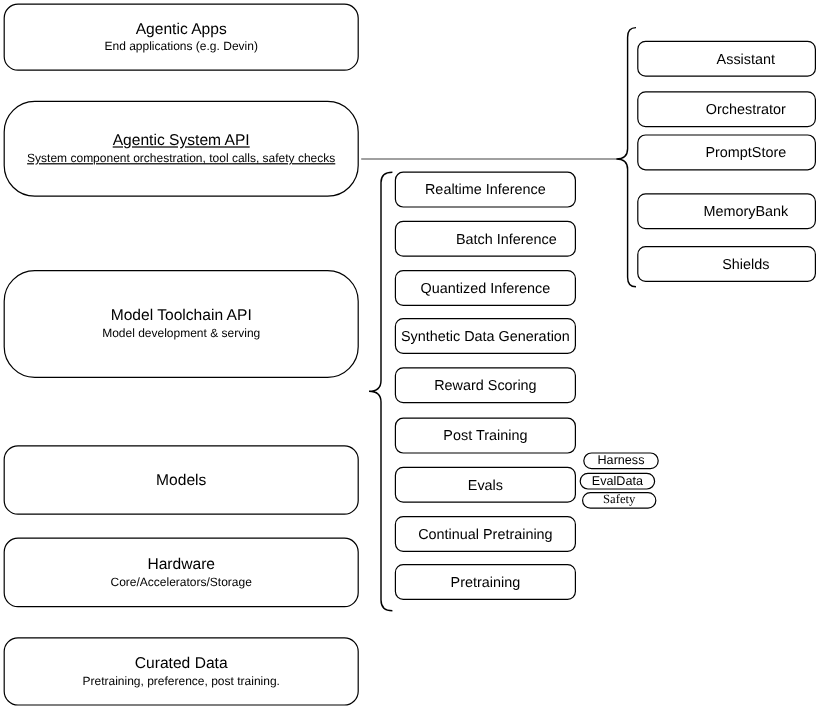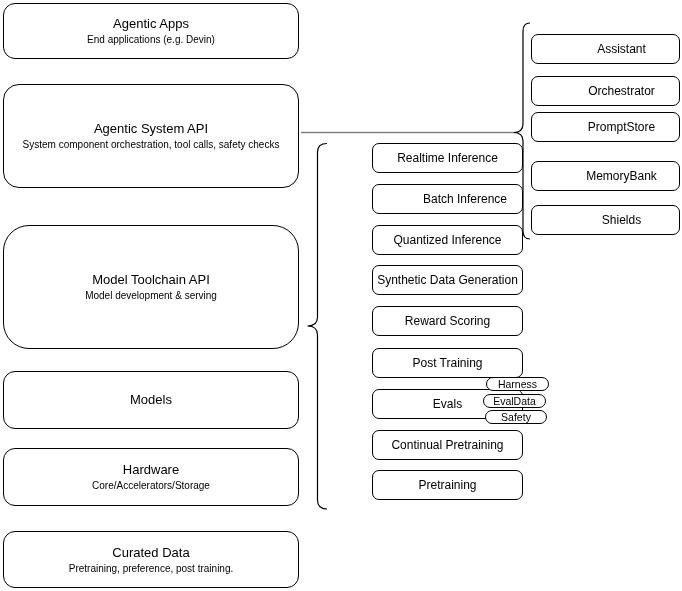--- a/index.html
+++ b/index.html
@@ -34,41 +34,40 @@
     display: flex;
     flex-direction: column;
     align-items: center;
     justify-content: center;
     gap: 3px;
     z-index: 2;
   }
   .lbox .title { font-size: 13px; line-height: 14px; white-space: nowrap; }
   .lbox .subtitle { font-size: 10px; line-height: 11px; white-space: nowrap; }
   .lbox-0 { top: 3px;   height: 56px; }
-  .lbox-1 { top: 84px;  height: 104px; border-radius: 16px; }
-  .lbox-2 { top: 225px; height: 124px; border-radius: 26px; }
+  .lbox-1 { top: 84px;  height: 80px; border-radius: 26px; text-decoration: underline; }
+  .lbox-2 { top: 225px; height: 90px; border-radius: 26px; }
   .lbox-3 { top: 371px; height: 58px; }
   .lbox-4 { top: 448px; height: 58px; }
   .lbox-5 { top: 531px; height: 57px; }
   
   .mbox {
     position: absolute;
     left: 329px;
     width: 151px;
     height: 30px;
     background: #ffffff;
     border: 1px solid #000000;
     border-radius: 7px;
     display: flex;
     align-items: center;
     justify-content: center;
     font-size: 12px;
     white-space: nowrap;
     z-index: 2;
-    margin-left: 43px;
   }
   .m-0 { top: 143px; }
   .m-1 { top: 184px; padding-left: 35px; }
   .m-2 { top: 225px; }
   .m-3 { top: 265px; }
   .m-4 { top: 306px; }
   .m-5 { top: 348px; }
   .m-6 { top: 389px; }
   .m-7 { top: 430px; }
   .m-8 { top: 470px; }
@@ -83,21 +82,21 @@
     align-items: center;
     justify-content: center;
     font-size: 10.5px;
     line-height: 12px;
     white-space: nowrap;
     z-index: 3;
     margin-left: 16px;
   }
   .pill-0 { left: 470px; top: 377px; width: 63px; }
   .pill-1 { left: 467px; top: 394px; width: 63px; }
-  .pill-2 { left: 469px; top: 410px; width: 62px; }
+  .pill-2 { left: 469px; top: 410px; width: 62px; font-family: Liberation Serif, serif; }
   
   .rbox {
     position: absolute;
     left: 531px;
     width: 149px;
     height: 30px;
     background: #ffffff;
     border: 1px solid #000000;
     border-radius: 7px;
     display: flex;

